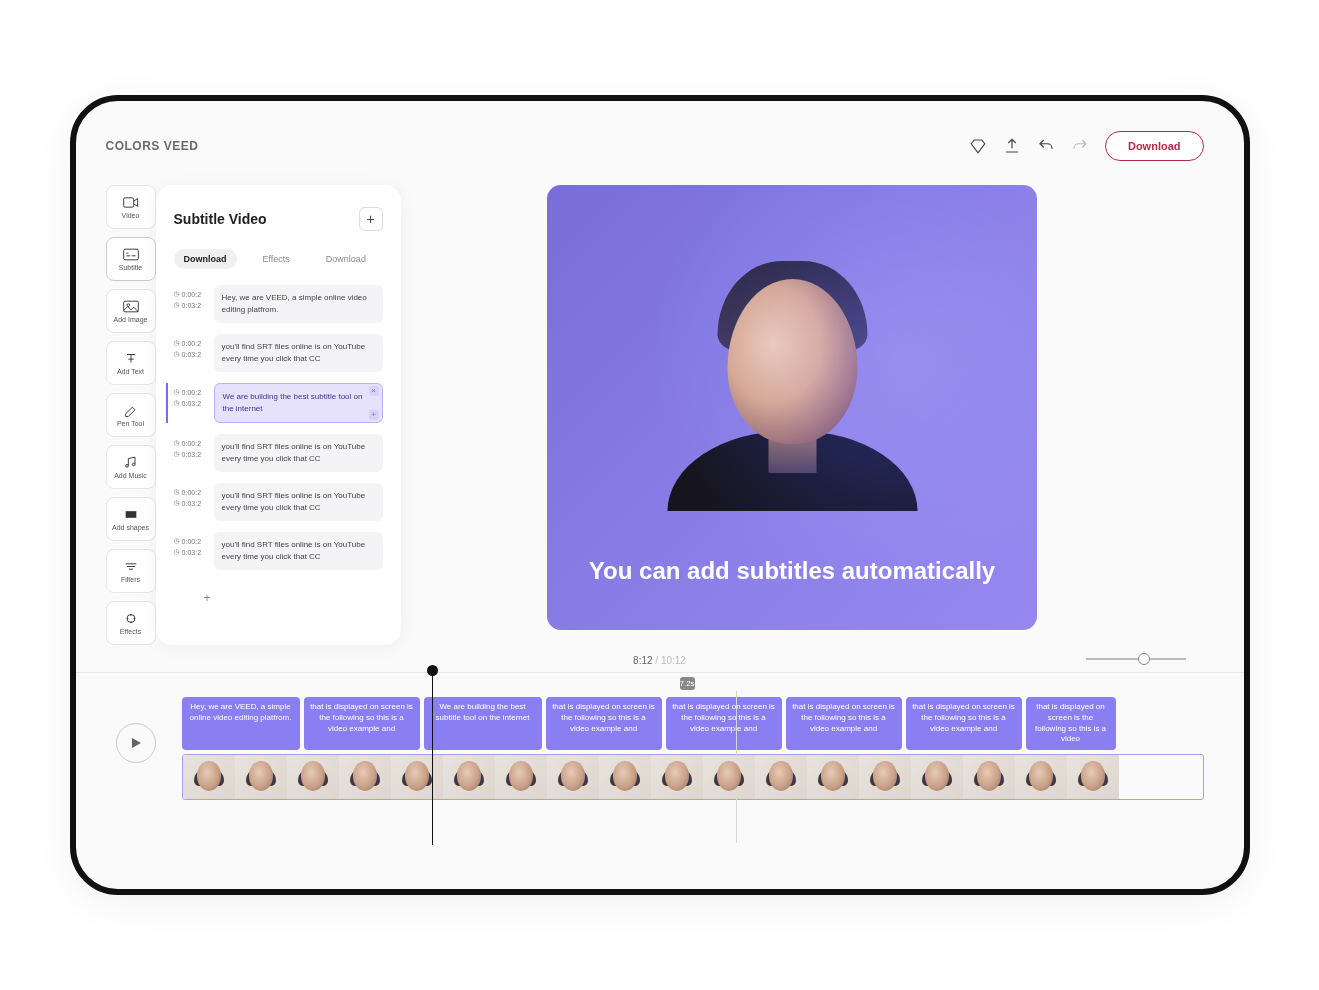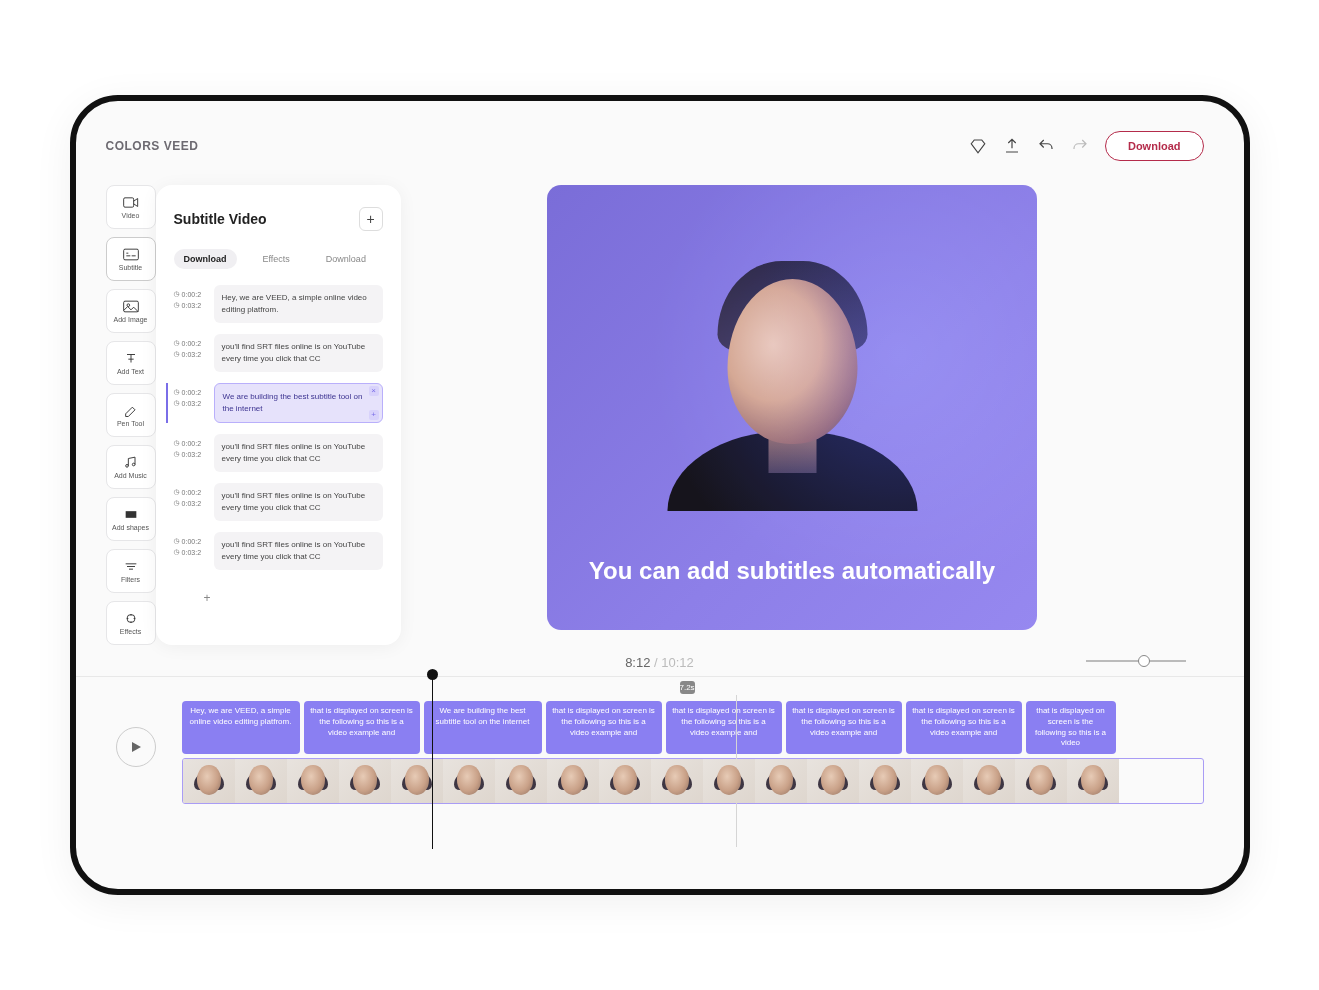--- a/index.html
+++ b/index.html
@@ -37,21 +37,21 @@
 .preview { flex: 1; display: flex; justify-content: center; padding-right: 60px; }
 .preview-box { width: 490px; height: 445px; border-radius: 14px; background: linear-gradient(135deg, #7a6dd8 0%, #8d7fe8 60%, #9688f0 100%); position: relative; overflow: hidden; }
 .face-shape { position: absolute; left: 50%; top: 44%; transform: translate(-50%, -50%); width: 195px; height: 260px; }
 .head-oval { position: absolute; left: 50%; top: 28px; transform: translateX(-50%); width: 130px; height: 165px; background: radial-gradient(ellipse at 35% 40%, #e8c5b0 0%, #d4a585 40%, #946560 74%, #3f3a6a 100%); border-radius: 50% 50% 48% 48% / 54% 54% 46% 46%; }
 .hair-top { position: absolute; left: 50%; top: 10px; transform: translateX(-50%); width: 150px; height: 92px; background: linear-gradient(180deg,#2a2332 0%, #3e3550 100%); border-radius: 70px 70px 30px 30px / 80px 80px 20px 20px; }
 .neck { position:absolute; left:50%; top:178px; transform:translateX(-50%); width:48px; height:44px; background: linear-gradient(180deg,#9c7262 0%, #4b3f56 100%); }
 .shoulders { position: absolute; left: 50%; bottom: 0; transform: translateX(-50%); width: 250px; height: 80px; background: #16141c; border-radius: 120px 120px 0 0 / 80px 80px 0 0; }
 .blue-tint { position:absolute; inset:0; background: radial-gradient(circle at 72% 38%, rgba(50,70,235,0.45) 0%, rgba(50,70,235,0) 55%); mix-blend-mode: screen; }
 .subtitle-overlay { position: absolute; bottom: 42px; left: 0; right: 0; text-align: center; padding: 0 28px; }
 .subtitle-overlay-text { color: #fff; font-size: 24px; font-weight: 700; line-height: 1.4; }
-.timecode-bar { text-align: center; font-size: 13px; color: #666; padding: 10px 0 6px 0; position: relative; }
+.timecode-bar { text-align: center; font-size: 10px; color: #666; padding: 10px 0 6px 0; position: relative; }
 .timecode-bar .tc-sep { color: #bbb; }
 .zoom-slider { position: absolute; right: 58px; top: 50%; transform: translateY(-50%); width: 100px; height: 2px; background: #bbb; }
 .zoom-handle { position: absolute; left: 52px; top: -5px; width: 12px; height: 12px; border-radius: 50%; background: #fff; border: 1px solid #888; }
 .timeline-area { border-top: 1px solid #e8e8e8; padding: 24px 40px 10px 40px; display: flex; gap: 26px; position: relative; }
 .play-circle { width: 40px; height: 40px; border: 1px solid #ccc; border-radius: 50%; display: flex; align-items: center; justify-content: center; cursor: pointer; margin-top: 26px; flex-shrink: 0; }
 .play-circle svg { width: 12px; height: 12px; fill: #666; }
 .timeline-track { flex: 1; position: relative; }
 .marker-7s { position: absolute; left: 498px; top: -20px; background: #888; color: #fff; font-size: 8px; padding: 2px 0; border-radius: 3px; }
 .subtitle-segments { display: flex; gap: 4px; margin-bottom: 4px; }
 .seg { background: #8a7ff2; color: #fff; font-size: 8px; line-height: 1.35; padding: 5px 6px; border-radius: 4px; flex-shrink: 0; text-align: center; }

